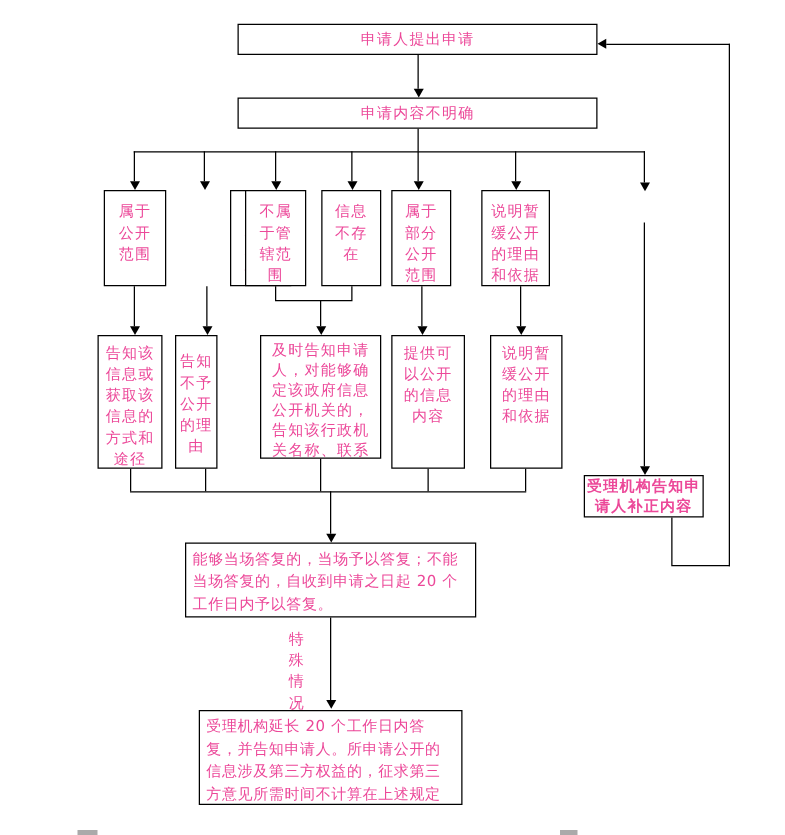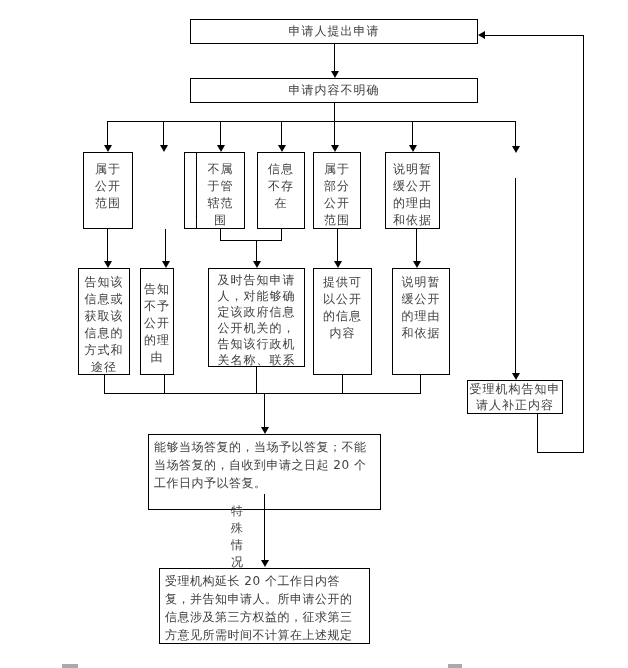--- a/index.html
+++ b/index.html
@@ -1,19 +1,19 @@
 <!DOCTYPE html>
 <html><head>
 <meta charset="utf-8">
 <style>
   html,body{margin:0;padding:0;background:#ffffff;}
   #canvas{
     position:relative;width:628px;height:668px;background:#ffffff;
     font-family:"DejaVu Sans","Liberation Sans",sans-serif;
-    color:#404040;overflow:hidden;
+    color:#ec4899;overflow:hidden;
   }
   .box{
     position:absolute;border:1px solid #000;background:#fff;
     box-sizing:border-box;display:flex;justify-content:center;
     font-size:12px;overflow:hidden;
   }
   .vc{align-items:center;}              
   .tt{align-items:flex-start;padding-top:8px;} 
   .txt{letter-spacing:1px;line-height:17px;text-align:center;display:block;}
   
@@ -25,28 +25,28 @@
   #n-b4{left:257px;top:152px;width:48px;height:77px;}
   #n-b5{left:313px;top:152px;width:48px;height:77px;}
   #n-b6{left:385px;top:152px;width:55px;height:77px;}
   #n-unclear{left:467px;top:153px;width:96px;height:25px;}
   #n-c1{left:78px;top:268px;width:52px;height:107px;padding-top:5px;}
   #n-c2{left:140px;top:268px;width:34px;height:107px;padding-top:12px;}
   #n-c3{left:208px;top:268px;width:97px;height:99px;padding-top:3px;}
   #n-c4{left:313px;top:268px;width:59px;height:107px;padding-top:5px;}
   #n-c5{left:392px;top:268px;width:58px;height:107px;padding-top:5px;}
   #n-supp{left:467px;top:380px;width:96px;height:34px;}
-  #n-reply{left:148px;top:434px;width:233px;height:76px;}
+  #n-reply{left:148px;top:434px;width:233px;height:60px;}
   #n-extend{left:159px;top:568px;width:211px;height:76px;}
   
   #n-b1 .txt,#n-b2 .txt,#n-b3 .txt,#n-b4 .txt,#n-b5 .txt{width:30px;}
   #n-b6 .txt{width:44px;}
   #n-c1 .txt,#n-c2 .txt,#n-c4 .txt,#n-c5 .txt{width:44px;}
   #n-c3 .txt{width:88px;line-height:16px;}
-  #n-supp .txt{width:92px;line-height:16px;}
+  #n-supp .txt{width:92px;line-height:16px;font-weight:bold;}
   .para{display:block;padding:3px 5px;}
   .para .txt{width:100%;text-align:left;letter-spacing:0.5px;line-height:18px;}
   
   .vl{position:absolute;width:1px;background:#000;}
   .hl{position:absolute;height:1px;background:#000;}
   .arr-d{position:absolute;width:0;height:0;
     border-left:4px solid transparent;border-right:4px solid transparent;
     border-top:7px solid #000;}
   .arr-l{position:absolute;width:0;height:0;
     border-top:4px solid transparent;border-bottom:4px solid transparent;

